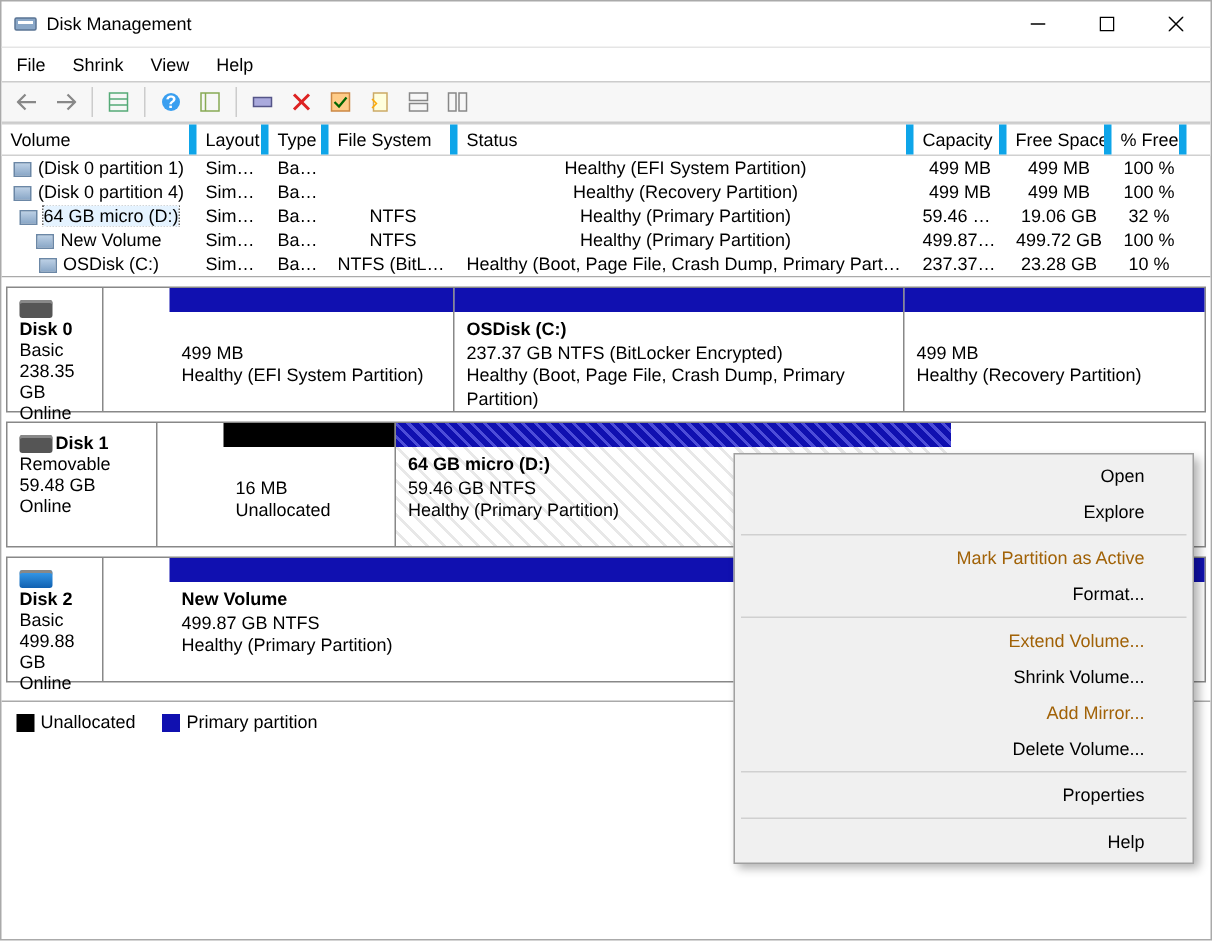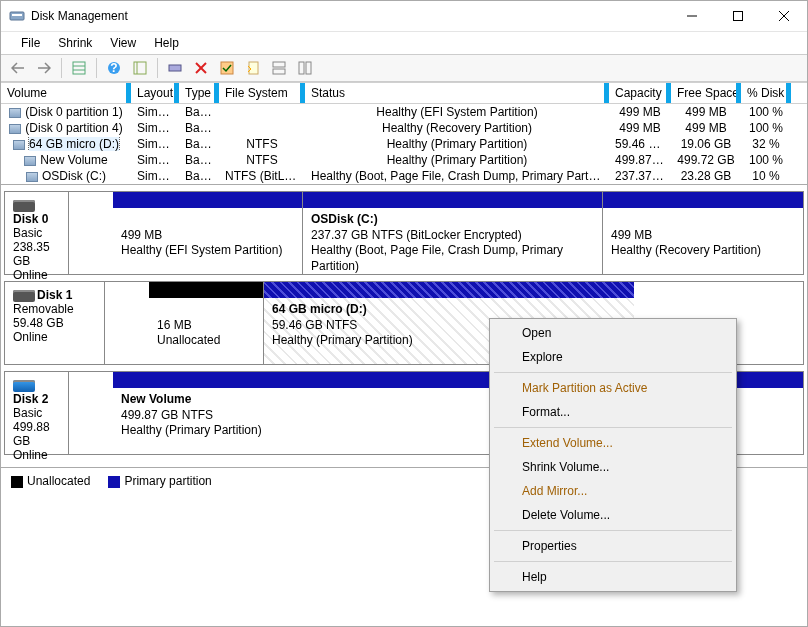--- a/index.html
+++ b/index.html
@@ -2,21 +2,21 @@
 <html><head>
 <meta charset="utf-8">
 <style>
 * { box-sizing: border-box; margin: 0; padding: 0; font-family: "Segoe UI", Tahoma, sans-serif; font-size: 12px; }
 body { background: #fff; width: 808px; height: 627px; overflow: hidden; border: 1px solid #aaa; }
 .titlebar { height: 31px; display: flex; align-items: center; padding-left: 8px; border-bottom: 1px solid #e5e5e5; }
 .titlebar .ticon { width: 16px; height: 16px; margin-right: 6px; }
 .titlebar .title { flex: 1; }
 .winbtns { display: flex; height: 100%; }
 .winbtn { width: 46px; display: flex; align-items: center; justify-content: center; }
-.menubar { height: 22px; display: flex; align-items: center; padding-left: 12px; gap: 2px; }
+.menubar { height: 22px; display: flex; align-items: center; padding-left: 2px; gap: 2px; }
 .menuitem { padding: 2px 8px; }
 .toolbar { height: 28px; display: flex; align-items: center; padding-left: 6px; gap: 4px; border-top: 1px solid #ccc; border-bottom: 1px solid #ccc; background: #f7f7f7; }
 .tbtn { width: 22px; height: 22px; display: flex; align-items: center; justify-content: center; border: 1px solid transparent; }
 .tsep { width: 1px; height: 20px; background: #ccc; margin: 0 2px; }
 .listview { border-bottom: 1px solid #aaa; }
 .listhead { display: flex; background: #fff; border-bottom: 1px solid #d0d0d0; border-top: 1px solid #d0d0d0; }
 .lh { padding: 3px 6px; border-right: 5px solid #0ea5e9; white-space: nowrap; overflow: hidden; }
 .c-vol { width: 130px; }
 .c-lay { width: 48px; }
 .c-type { width: 40px; }
@@ -43,21 +43,21 @@
 .phead.hatch { background: repeating-linear-gradient(45deg,#1010b0 0,#1010b0 4px,#4d4dd8 4px,#4d4dd8 6px); }
 .pbody { flex:1; padding: 4px 8px; line-height: 1.3; overflow:hidden; }
 .pbody.hatchbody { background: repeating-linear-gradient(45deg,#fff 0,#fff 6px,#e8e8e8 6px,#e8e8e8 8px); }
 .bold { font-weight: bold; }
 
 .legend { padding: 6px 10px; display:flex; gap: 18px; border-top:1px solid #aaa; align-items:center; }
 .legend .sw { display:inline-block; width:12px; height:12px; margin-right:4px; vertical-align:middle; }
 .legend .sw.black { background:#000; }
 .legend .sw.blue { background:#1010b0; }
 
-.contextmenu { position: absolute; left: 489px; top: 318px; width: 248px; background: #f0f0f0; border: 1px solid #a0a0a0; box-shadow: 3px 3px 6px rgba(0,0,0,.3); padding: 2px; z-index: 100; }
+.contextmenu { position: absolute; left: 489px; top: 302px; width: 307px; background: #f0f0f0; border: 1px solid #a0a0a0; box-shadow: 3px 3px 6px rgba(0,0,0,.3); padding: 2px; z-index: 100; text-align: right; }
 .cmitem { padding: 5px 30px 5px 30px; }
 .cmitem.disabled { color: #a16207; }
 .cmitem.hover { background: #91c9f7; }
 .cmsep { height: 1px; background: #d0d0d0; margin: 3px 2px; }
 svg { display:block; }
 </style>
 </head>
 <body>
 
 <div class="titlebar">
@@ -167,21 +167,21 @@
 
 <div class="listview">
   <div class="listhead">
     <div class="lh c-vol">Volume</div>
     <div class="lh c-lay">Layout</div>
     <div class="lh c-type">Type</div>
     <div class="lh c-fs">File System</div>
     <div class="lh c-status">Status</div>
     <div class="lh c-cap">Capacity</div>
     <div class="lh c-free">Free Space</div>
-    <div class="lh c-pct">% Disk</div>
+    <div class="lh c-pct">% Free</div>
   </div>
   <div class="listbody" id="listbody">
       <div class="row">
         <div class="cell c-vol"><span class="volicon"></span><span class="volname">(Disk 0 partition 1)</span></div>
         <div class="cell c-lay">Simple</div>
         <div class="cell c-type">Basic</div>
         <div class="cell c-fs"></div>
         <div class="cell c-status">Healthy (EFI System Partition)</div>
         <div class="cell c-cap">499 MB</div>
         <div class="cell c-free">499 MB</div>

